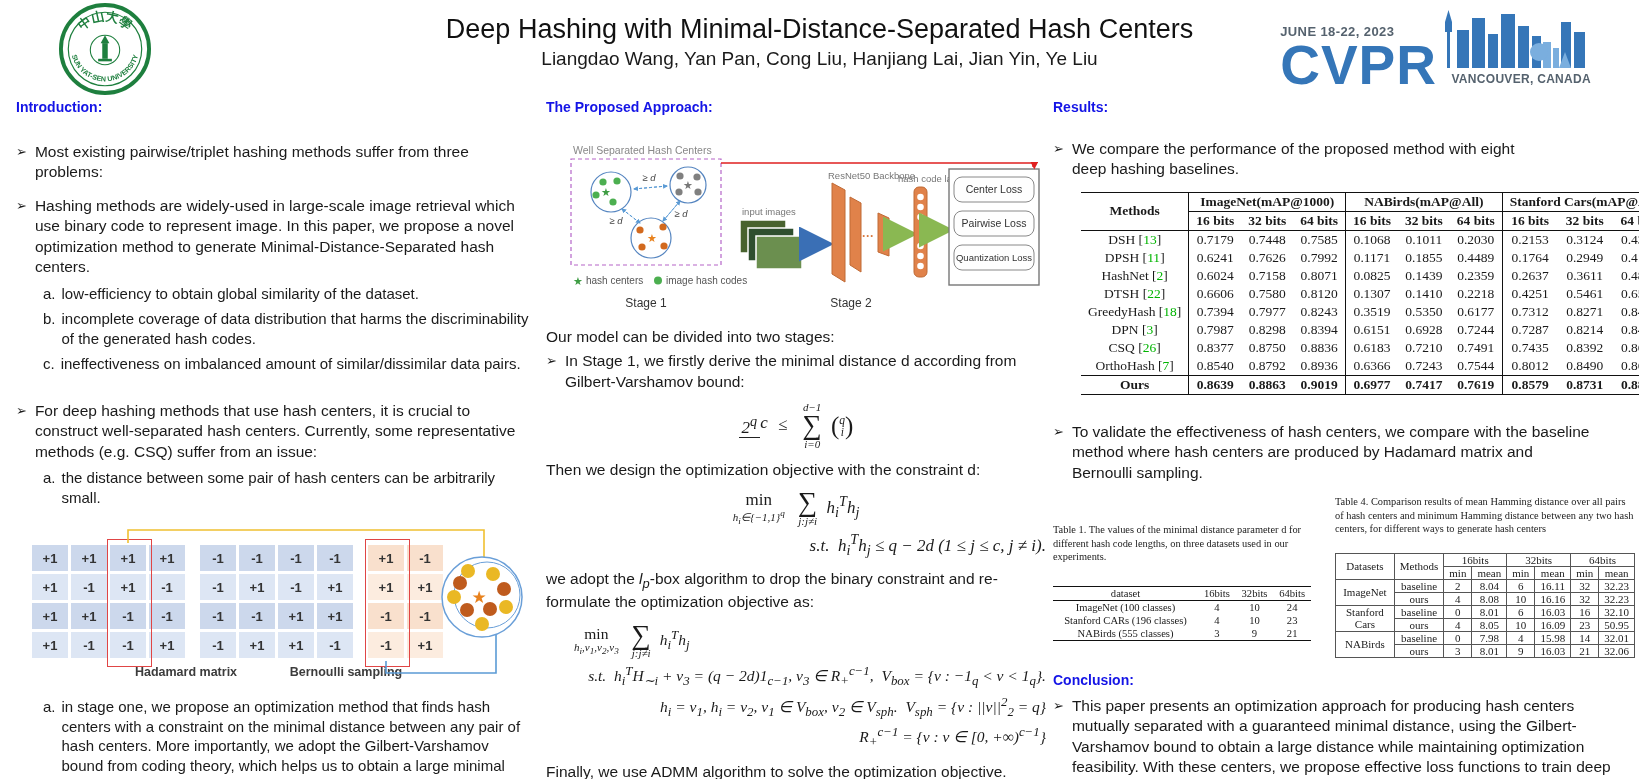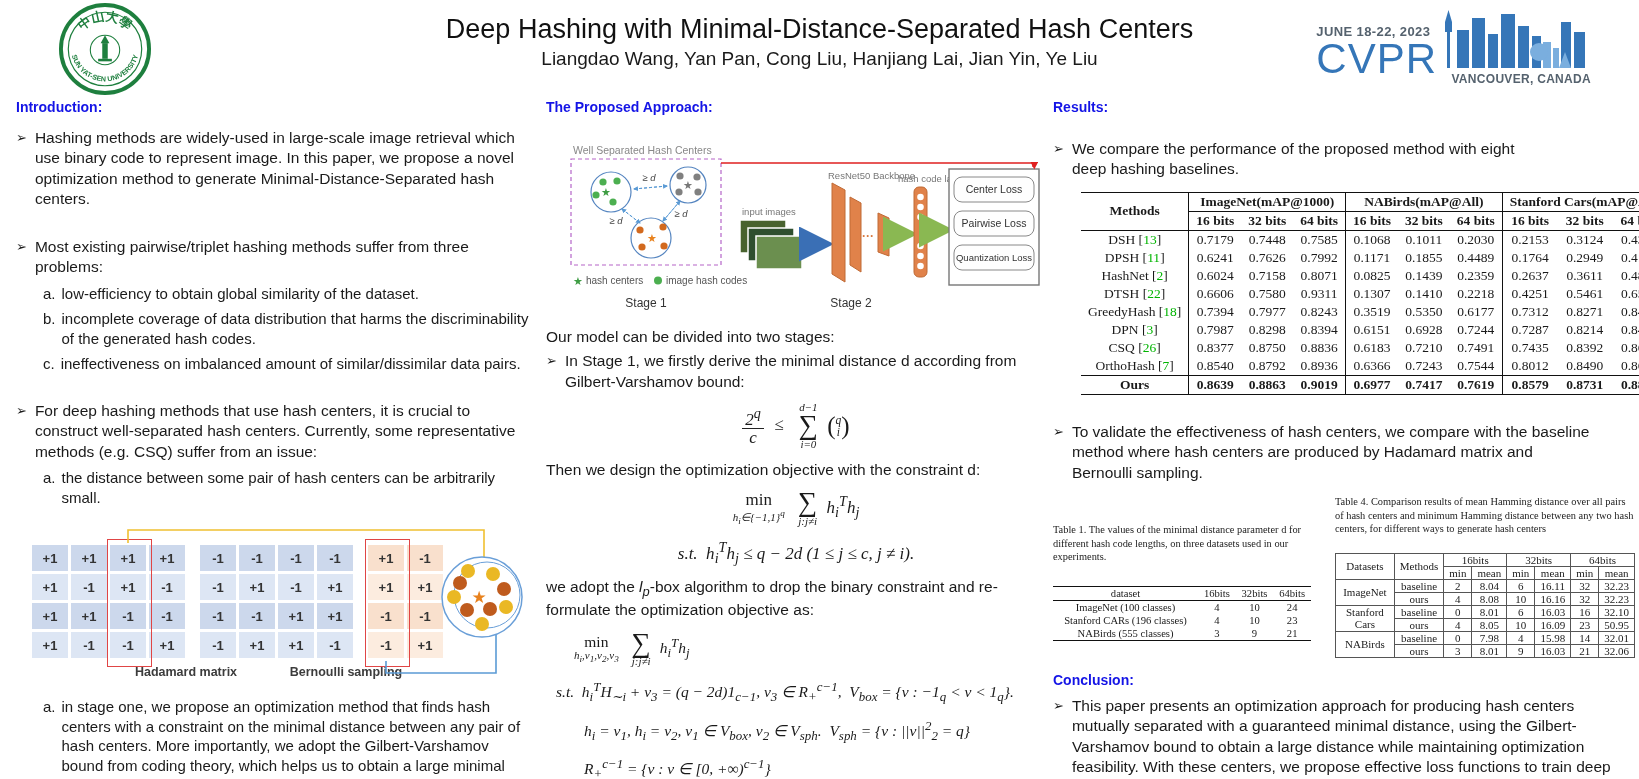--- a/index.html
+++ b/index.html
@@ -7,21 +7,21 @@
           font-family:"Liberation Sans",sans-serif;color:#1a1a1a;}
   
   .hdr{position:absolute;top:0;left:0;right:0;height:96px;}
   .sysu{position:absolute;left:58px;top:2px;}
   .titleblk{position:absolute;left:300px;right:300px;top:14px;text-align:center;}
   .title{font-size:27px;color:#111;}
   .authors{font-size:19px;margin-top:3px;}
   .cvpr{position:absolute;right:48px;top:8px;display:flex;align-items:flex-start;}
   .cvpr-left{text-align:left;margin-top:16px;}
   .cvpr-dates{font-size:13px;font-weight:bold;color:#55626e;letter-spacing:.4px;}
-  .cvpr-name{font-size:42px;font-weight:normal;color:var(--cvpr-blue);letter-spacing:1px;line-height:.95;}
+  .cvpr-name{font-size:55px;font-weight:bold;color:var(--cvpr-blue);letter-spacing:1px;line-height:.95;}
   .cvpr-right{margin-left:4px;}
   .cvpr-loc{font-size:12px;font-weight:bold;color:#55626e;letter-spacing:.3px;margin-top:-2px;text-align:right;}
   
   .colL{position:absolute;left:16px;top:97px;width:518px;}
   .colM{position:absolute;left:546px;top:97px;width:500px;}
   .colR{position:absolute;left:1053px;top:97px;width:582px;}
   .shead{font-size:14px;font-weight:bold;color:var(--accent-heading);margin:2px 0 8px 0;}
   .body-txt{font-size:15.5px;line-height:1.32;}
   .bullet{display:flex;gap:8px;margin-top:13px;}
   .bullet:before{content:"\27A2";font-family:"DejaVu Sans",sans-serif;font-size:13px;line-height:1.5;}
@@ -38,32 +38,32 @@
   .redrect{position:absolute;top:16px;height:126px;width:43px;border:1.6px solid var(--highlight-red);}
   #red1{left:91px;} #red2{left:349px;}
   .mlabel{position:absolute;top:142px;font-size:12.5px;font-weight:bold;color:#3c3c3c;text-align:center;}
   #mlab1{left:40px;width:260px;text-align:center;} #mlab2{left:230px;width:200px;}
   .mfig-svg{position:absolute;inset:0;pointer-events:none;}
   
   .diagram{margin-top:2px;}
   
   .formula{font-family:"Liberation Serif",serif;font-style:italic;font-size:17px;margin:10px 0;}
   .f-center{text-align:center;}
-  .frac{display:inline-flex;flex-direction:column;vertical-align:middle;text-align:center;line-height:1.05;}
+  .frac{display:inline-flex;flex-direction:row;vertical-align:middle;text-align:left;line-height:1.05;}
   .frac .num{border-bottom:1px solid #222;padding:0 3px;}
   .bigsum{display:inline-flex;flex-direction:column;align-items:center;vertical-align:middle;margin:0 5px;line-height:1;}
   .bigsum .sym{font-size:27px;font-style:normal;line-height:.95;}
   .bigsum .top,.bigsum .bot{font-size:11px;}
   .minop{display:inline-flex;flex-direction:column;align-items:center;vertical-align:middle;margin-right:4px;line-height:1.05;}
   .minop .op{font-style:normal;}
   .minop .sub{font-size:11px;}
   .binom{display:inline-flex;align-items:center;vertical-align:middle;}
   .binom .paren{font-size:25px;font-style:normal;font-weight:300;line-height:.9;}
   .binom .col{display:inline-flex;flex-direction:column;font-size:11.5px;line-height:1.05;text-align:center;}
-  .fline{margin-top:12px;}
+  .fline{margin-top:4px;text-align:right;}
   .find{margin-left:38px;}
   
   .rtable{border-collapse:collapse;font-family:"Liberation Serif",serif;font-size:13.5px;margin:12px 0 0 28px;}
   .rtable th,.rtable td{padding:1px 7px;text-align:center;white-space:nowrap;}
   .rtable th{font-weight:bold;}
   .rule-top{border-top:1.6px solid #111;}
   .grp{border-bottom:1px solid #111;}
   .mh{border-bottom:1px solid #111;}
   .bits{border-bottom:1px solid #111;font-weight:normal;}
   .gstart{border-left:1px solid #111;}
@@ -139,23 +139,23 @@
               <polygon points="118,60 124,44 130,60"></polygon>
           </g>
         </svg>
         <div class="cvpr-loc">VANCOUVER, CANADA</div>
       </div>
     </div>
   </div>
 
   <div class="colL">
     <div class="shead">Introduction:</div>
+    <div class="bullet body-txt" style="margin-top:27px;">Most existing pairwise/triplet hashing methods suffer from three problems:</div>
+
     <div class="bullet body-txt">Hashing methods are widely-used in large-scale image retrieval which use binary code to represent image. In this paper, we propose a novel optimization method to generate Minimal-Distance-Separated hash centers.</div>
-
-    <div class="bullet body-txt" style="margin-top:27px;">Most existing pairwise/triplet hashing methods suffer from three problems:</div>
     <div class="subitem">
         <span>a.</span>
         <span>low-efficiency to obtain global similarity of the dataset.</span>
       </div>
     <div class="subitem">
         <span>b.</span>
         <span>incomplete coverage of data distribution that harms the discriminability of the generated hash codes.</span>
       </div>
     <div class="subitem">
         <span>c.</span>
@@ -478,21 +478,21 @@
             <td>0.1439</td>
             <td>0.2359</td>
             <td class="gstart">0.2637</td>
             <td>0.3611</td>
             <td>0.4845</td>
           </tr>
           <tr>
             <td>DTSH [<span class="gref">22</span>]</td>
             <td class="gstart">0.6606</td>
             <td>0.7580</td>
-            <td>0.9311</td>
+            <td>0.8120</td>
             <td class="gstart">0.1307</td>
             <td>0.1410</td>
             <td>0.2218</td>
             <td class="gstart">0.4251</td>
             <td>0.5461</td>
             <td>0.6553</td>
           </tr>
           <tr>
             <td>GreedyHash [<span class="gref">18</span>]</td>
             <td class="gstart">0.7394</td>

